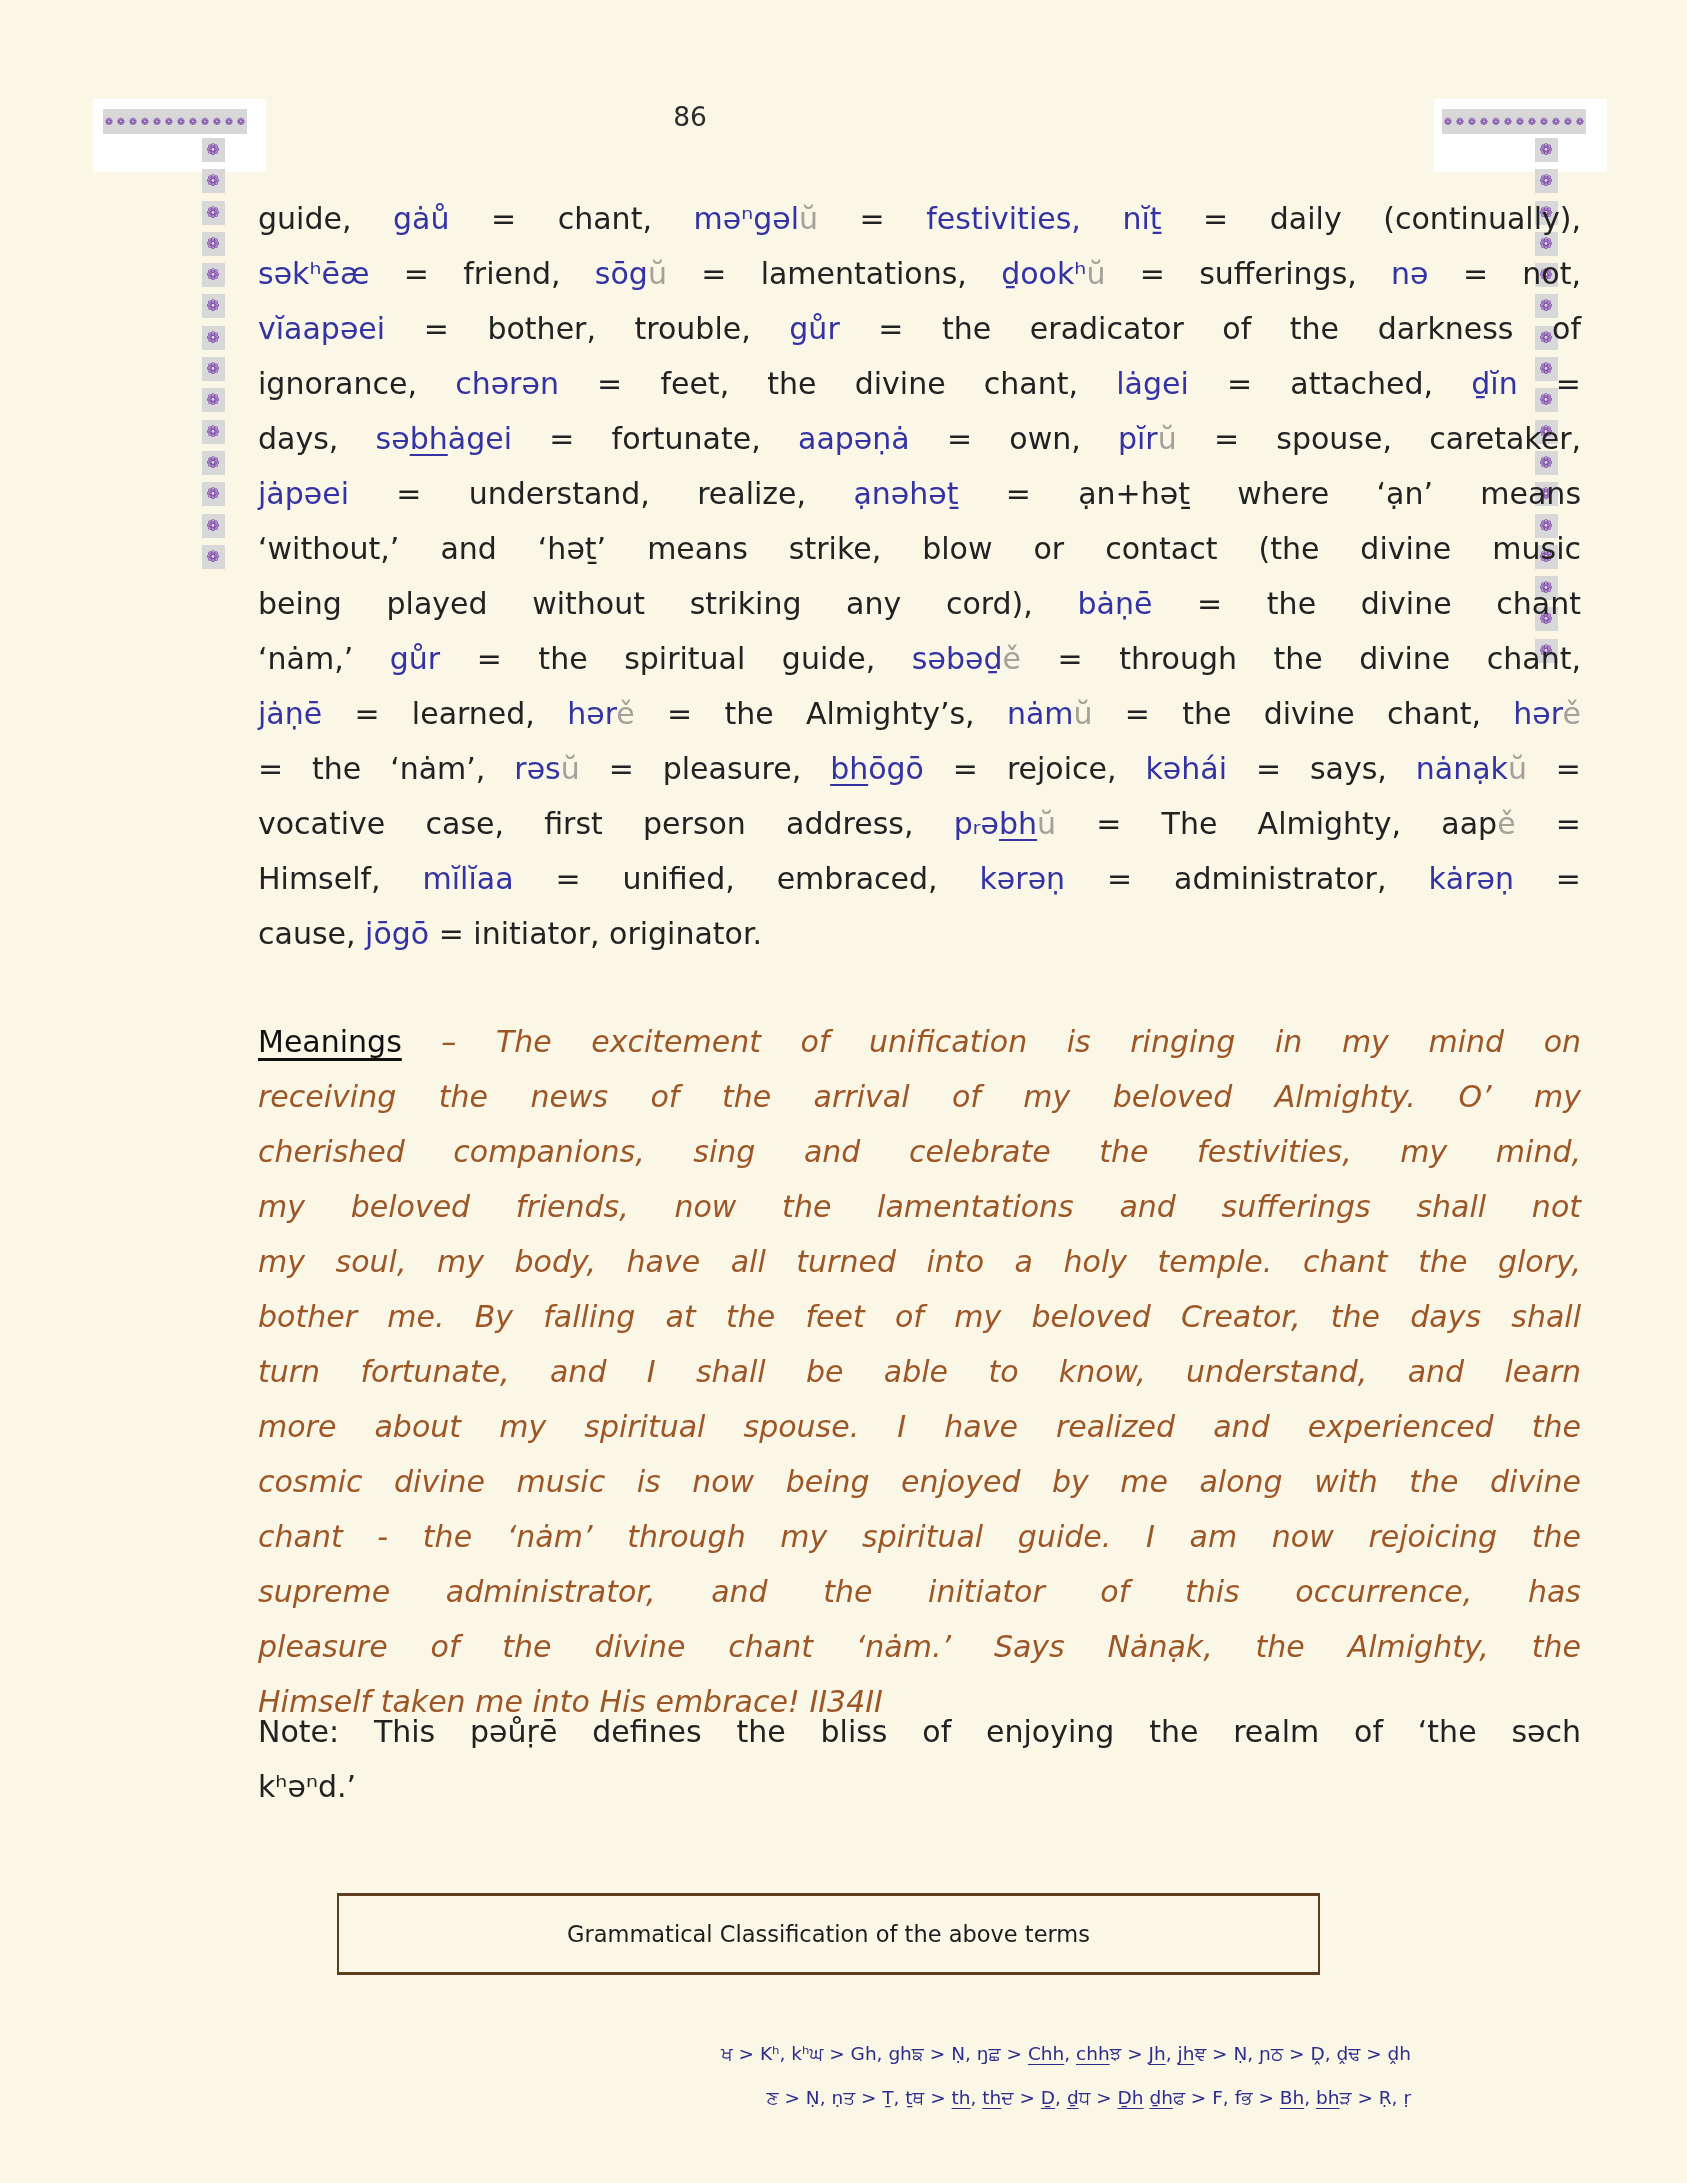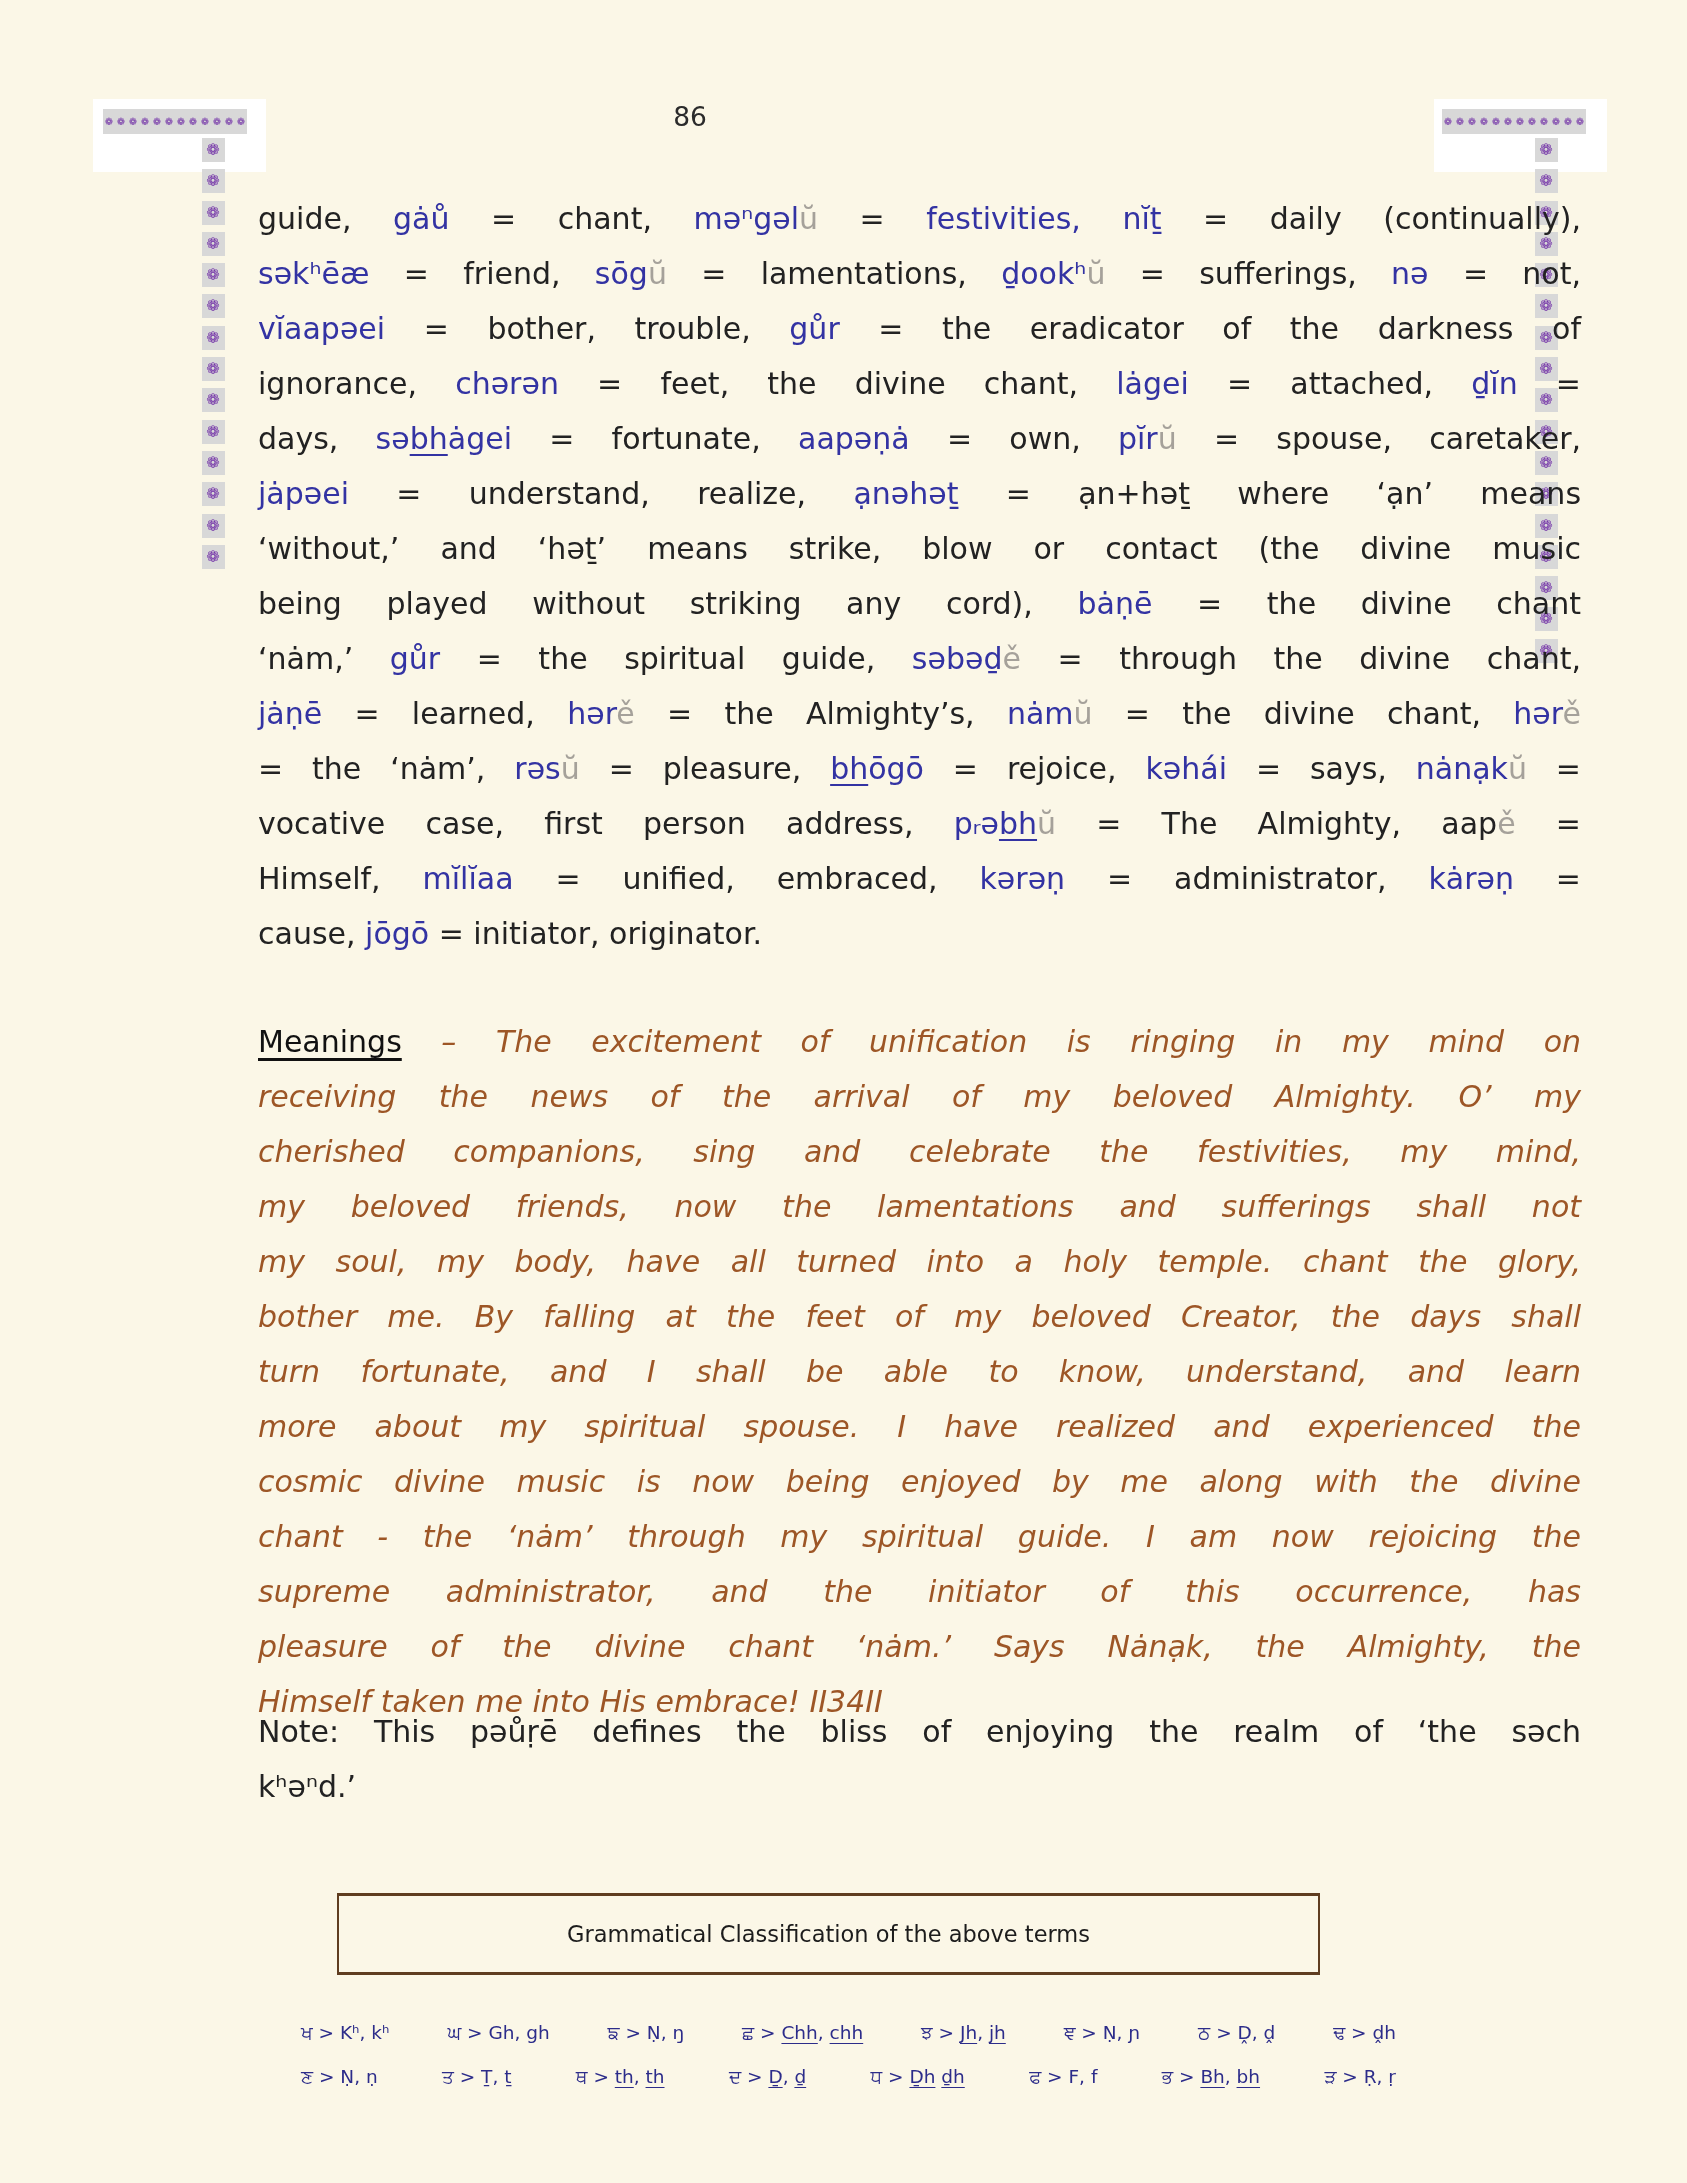--- a/index.html
+++ b/index.html
@@ -34,22 +34,22 @@
   .seg-m{color:var(--brown);}
   .seg-mi{color:var(--brown);}
   .seg-ml{color:#111;font-style:normal;text-decoration:underline;text-decoration-thickness:2.6px;text-underline-offset:6px;}
   .notepara{color:var(--black);}
 
   .grammarbox{position:absolute;left:337px;top:1893px;width:979px;height:76px;
     border:2px solid var(--boxborder);border-top-width:3.3px;border-bottom-width:3.3px;
     display:flex;align-items:center;justify-content:center;background:var(--bg);text-align:center;}
   .grammarbox .title{font-size:22.5px;color:#1c1c1c;}
 
-  .maprow{position:absolute;left:301px;width:1095px;display:flex;
-    justify-content:space-between;font-size:18.5px;color:var(--navy);}
+  .maprow{position:absolute;left:316px;width:1095px;display:flex;
+    justify-content:flex-end;font-size:18.5px;color:var(--navy);margin-top:21px;}
   .mentry{white-space:nowrap;}
   .seg-n{color:var(--navy);}
   .seg-nu{color:var(--navy);text-decoration:underline;text-decoration-thickness:1.3px;text-underline-offset:4px;}
 </style>
 </head>
 <body>
 
 <div id="page">
 
   <div class="backer" style="left:93px;top:99px;width:173px;height:73px;"></div>

